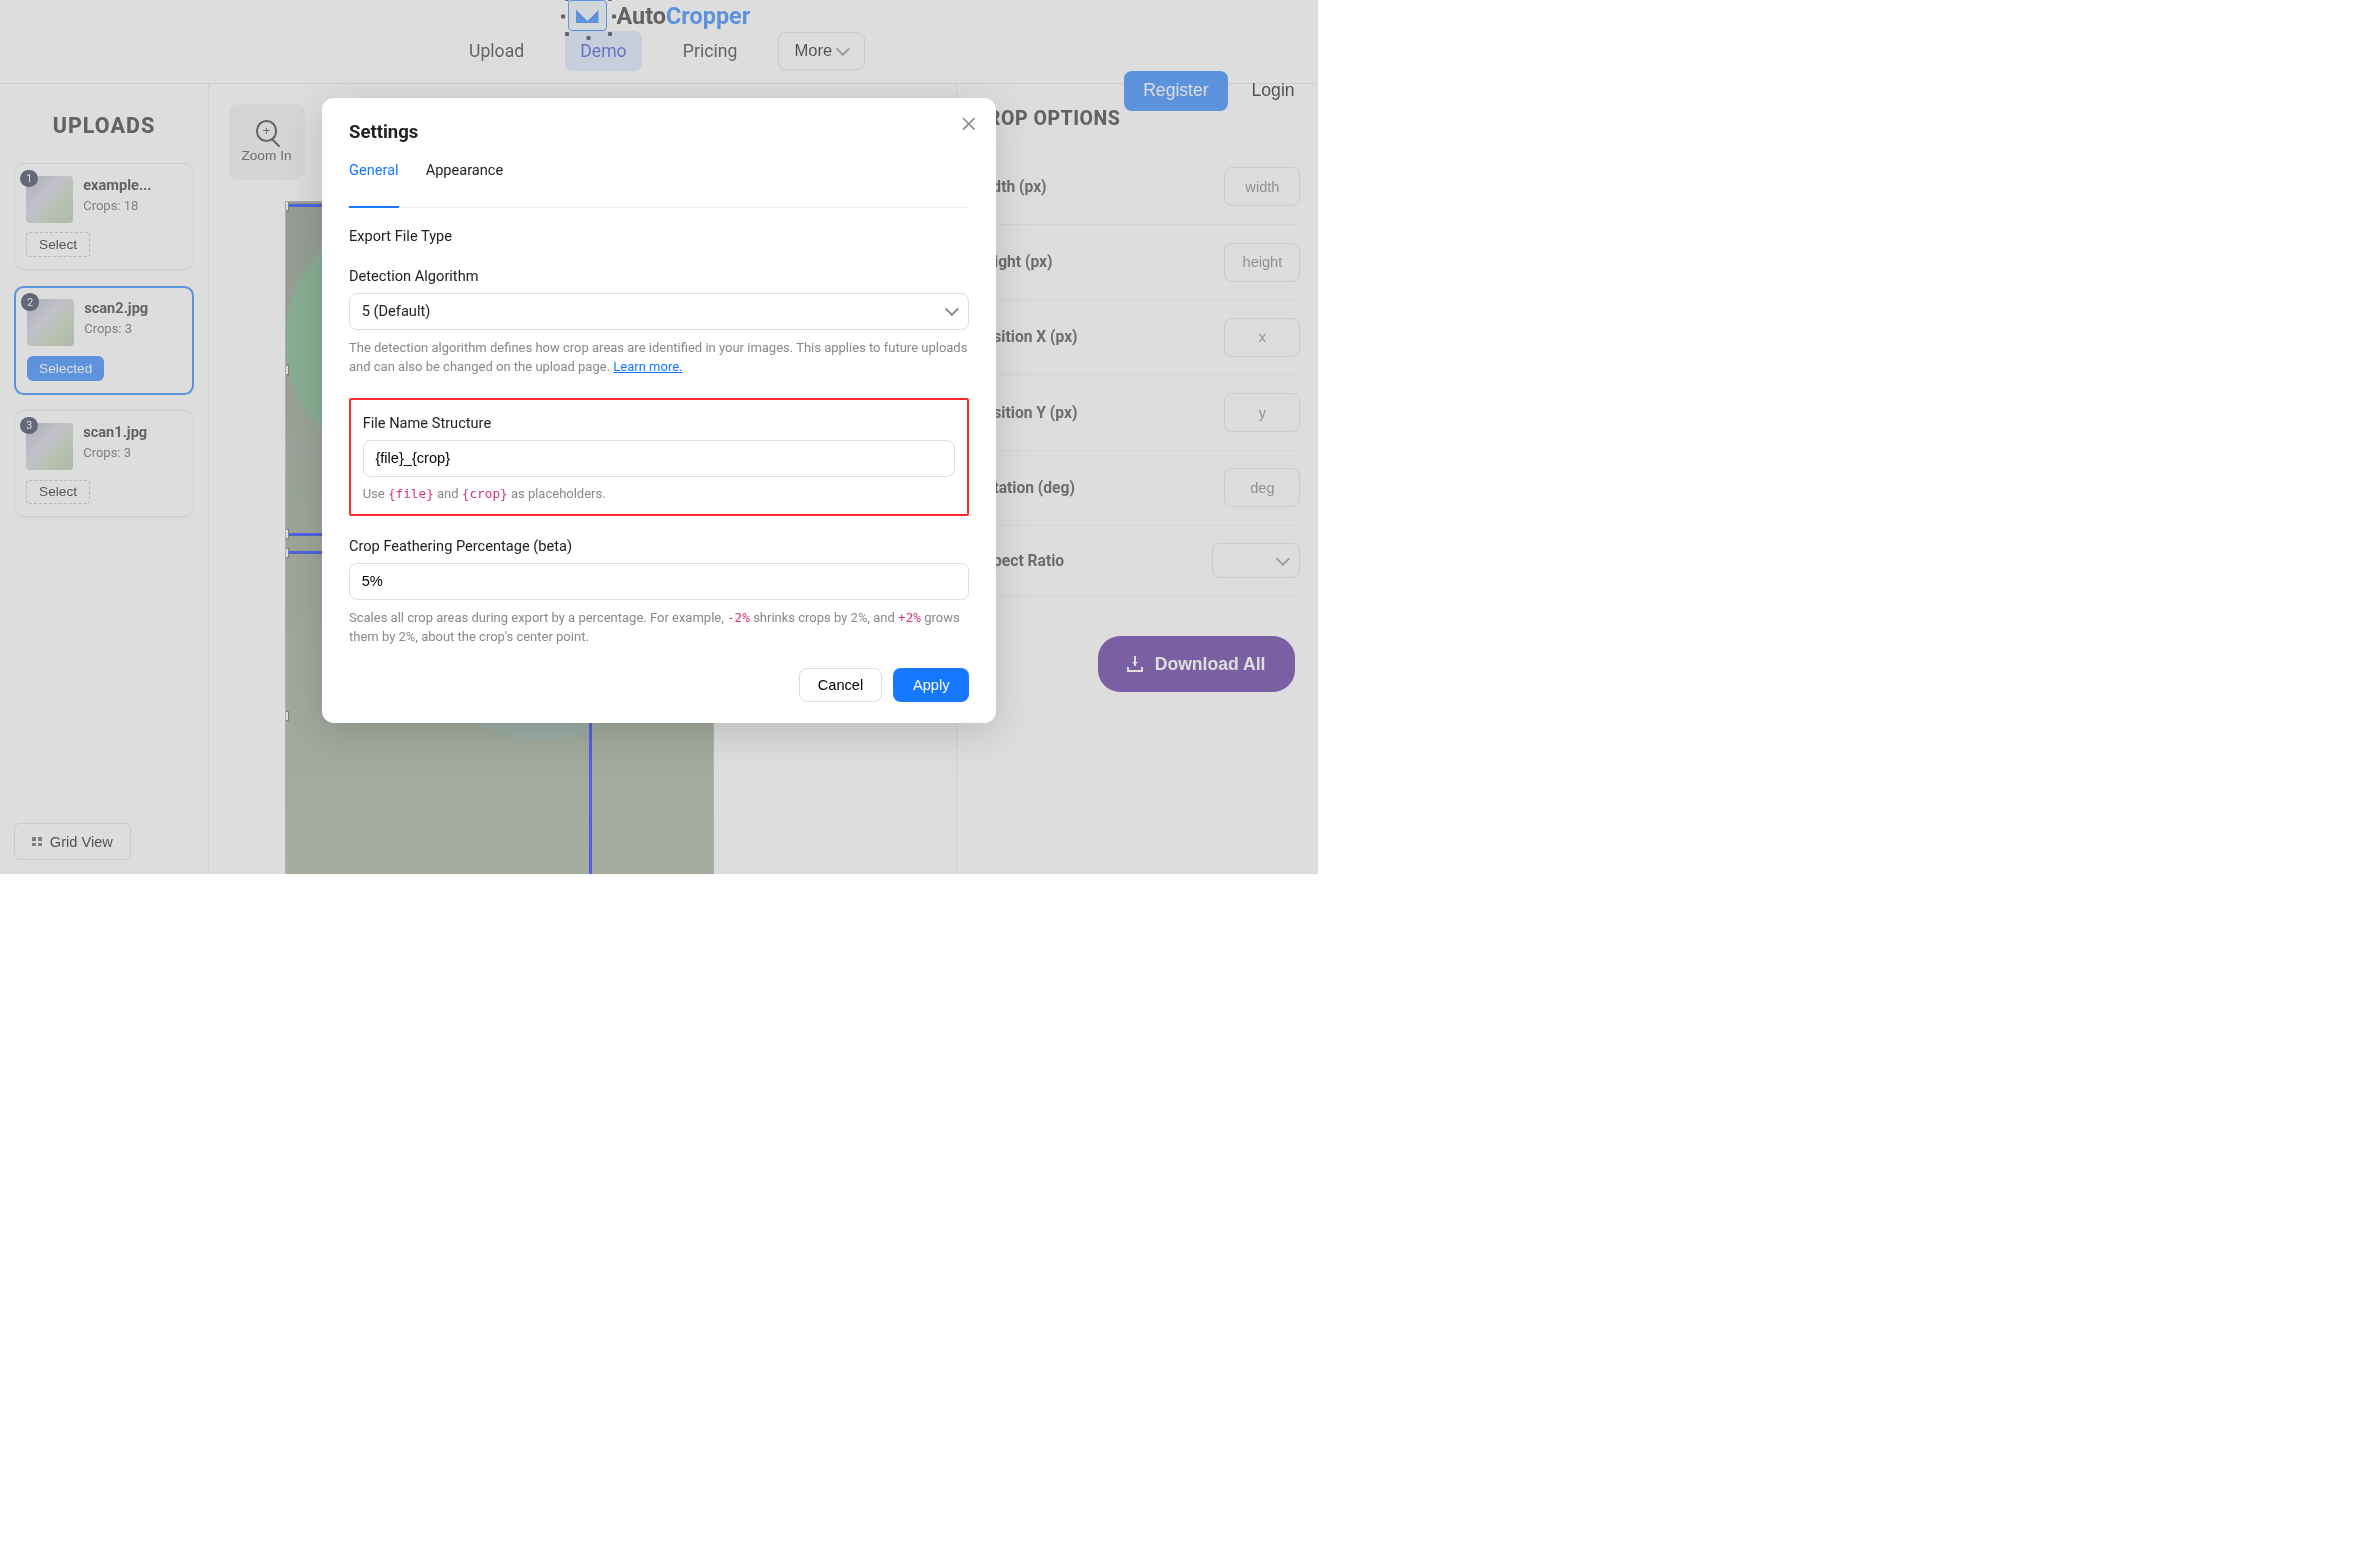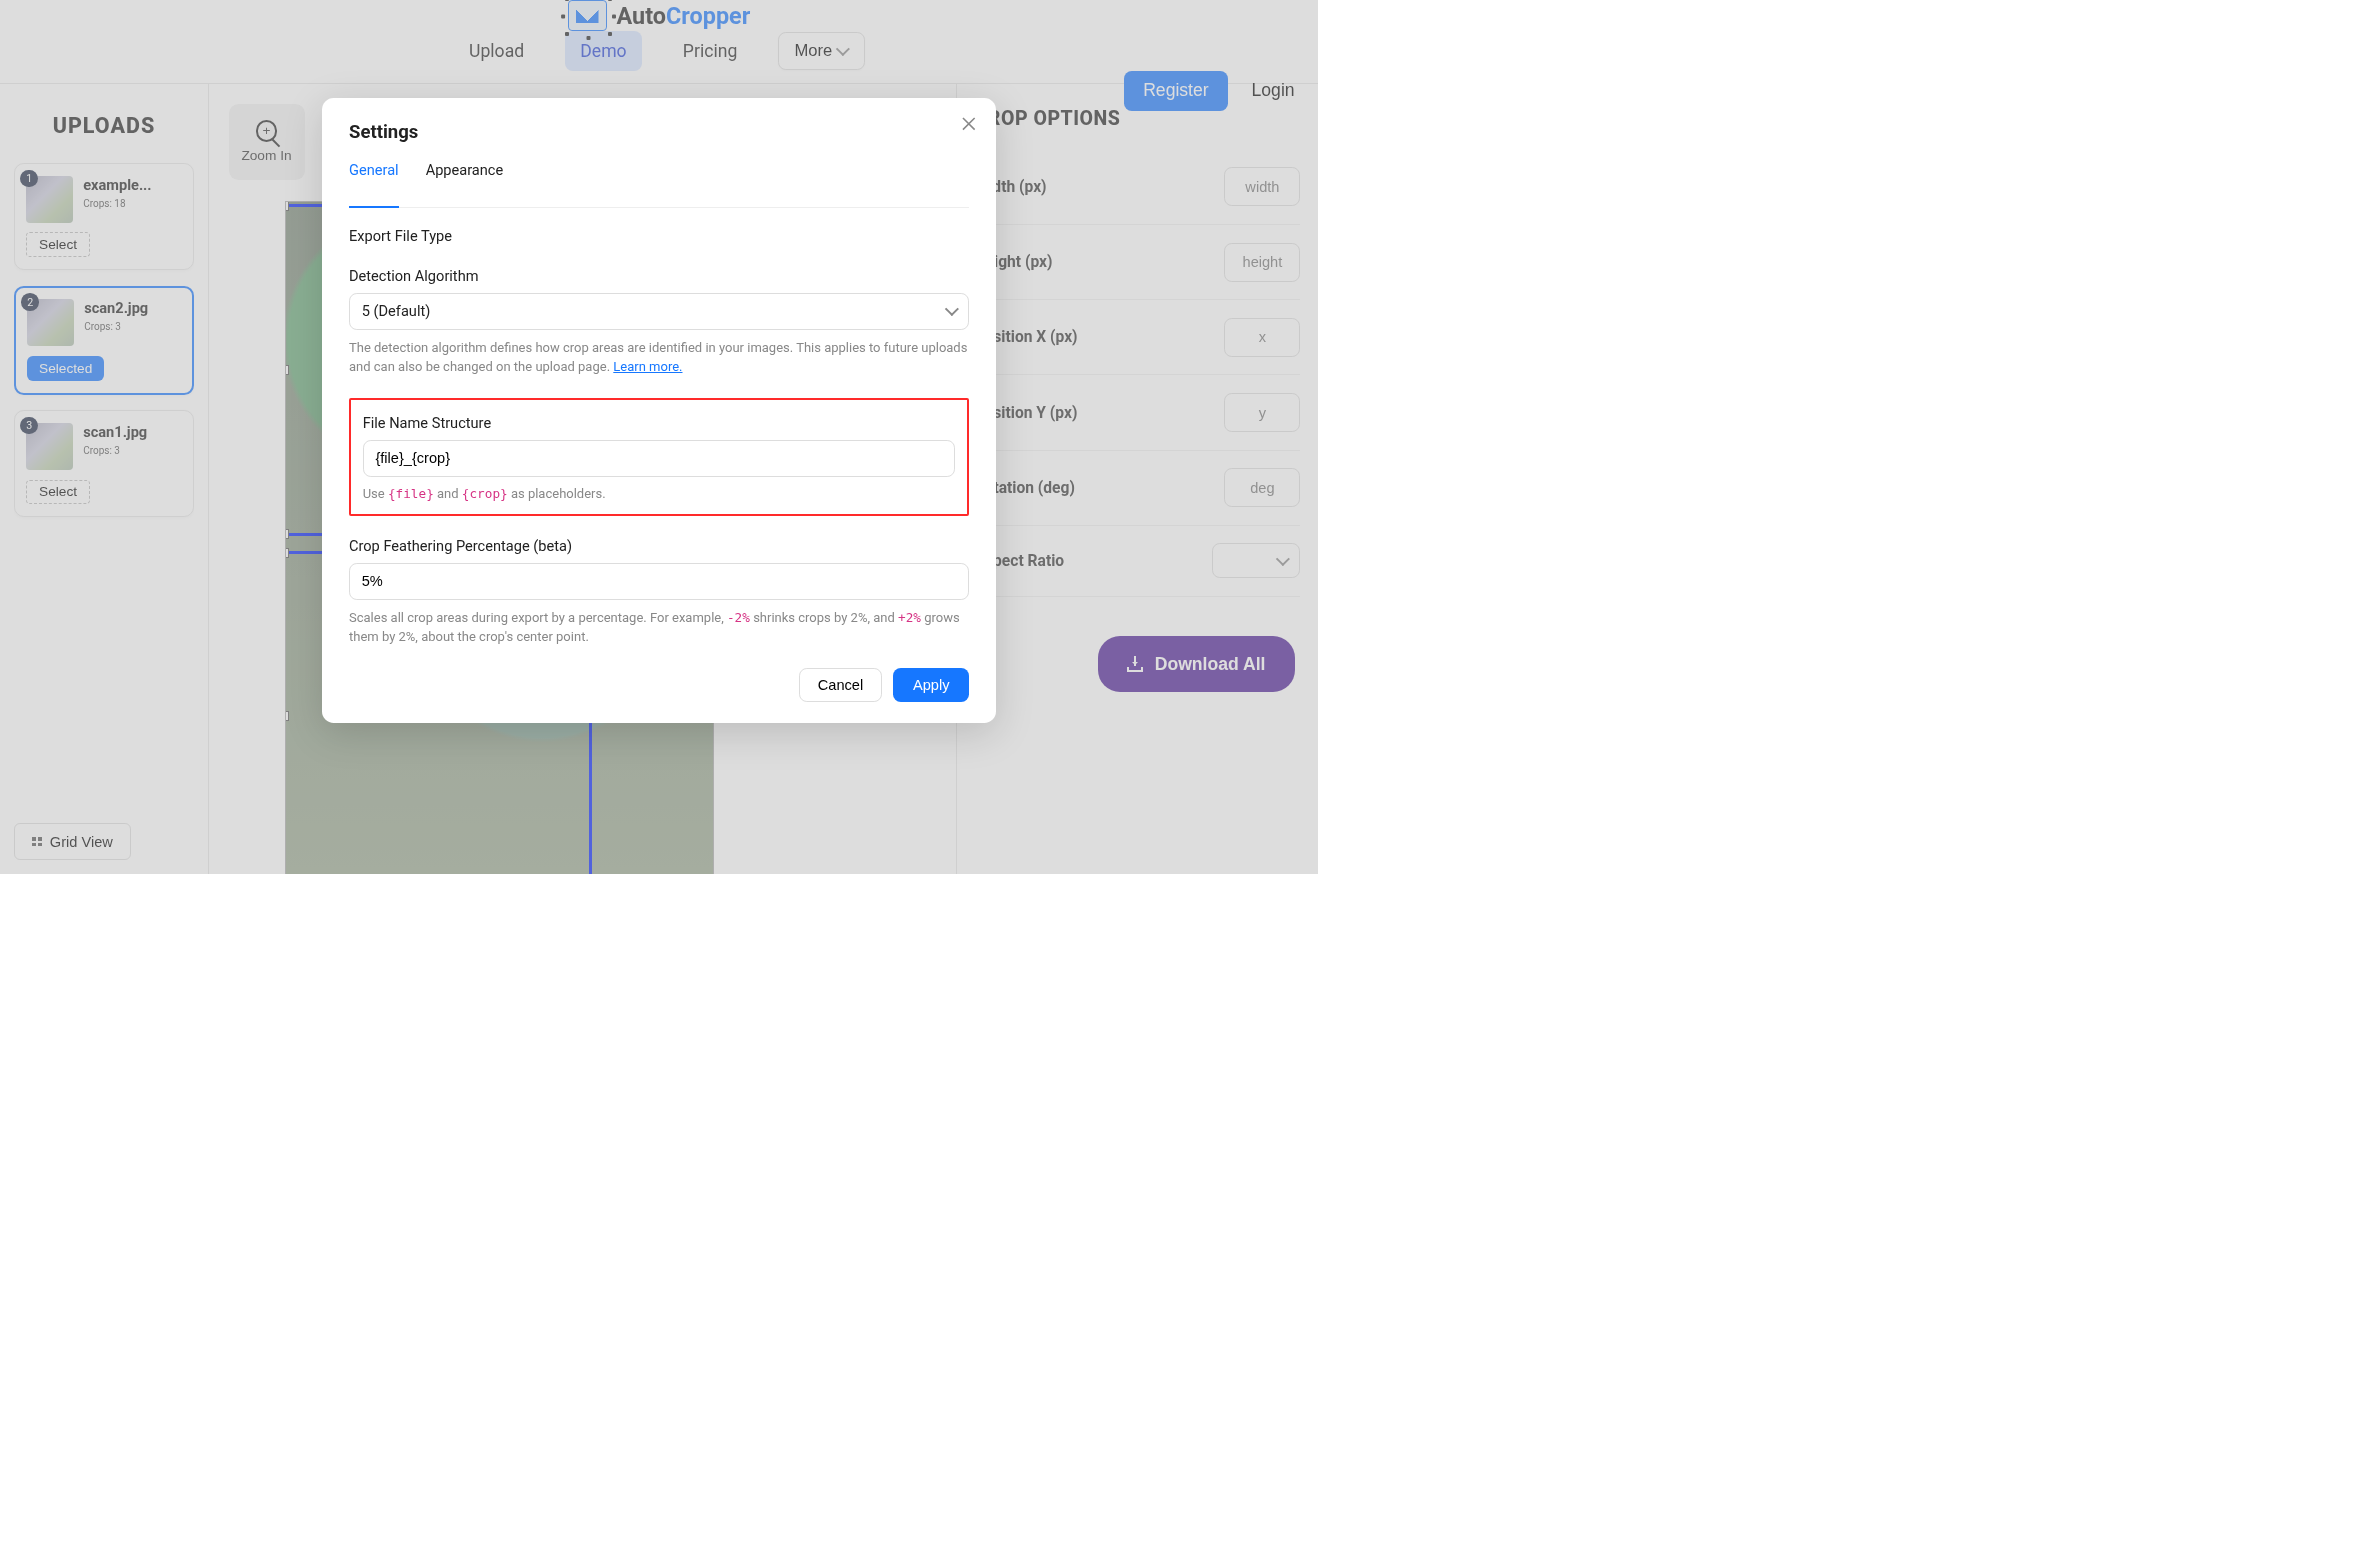--- a/index.html
+++ b/index.html
@@ -126,21 +126,21 @@
     border-radius: 3.9px; position: relative; flex-shrink: 0;
   }
   .thumb .badge {
     position: absolute; top: -5.9px; left: -5.9px;
     background: #1f2b46; color: #fff; font-size: 10.7px;
     width: 17.6px; height: 17.6px; border-radius: 50%;
     display: flex; align-items: center; justify-content: center;
   }
   .upload-meta { overflow: hidden; }
   .upload-name { font-weight: 700; font-size: 14.6px; white-space: nowrap; overflow: hidden; text-overflow: ellipsis; }
-  .upload-crops { font-size: 10px; color: #555; margin-top: 3.9px; }
+  .upload-crops { font-size: 13px; color: #555; margin-top: 3.9px; }
   .select-btn {
     margin-top: 9.8px;
     border: 1px dashed #bbb; background: #fff;
     padding: 3.9px 11.7px; font-size: 13.7px; border-radius: 3.9px;
   }
   .selected-btn {
     margin-top: 9.8px;
     background: #1677ff; color: #fff; border: none;
     padding: 4.9px 11.7px; font-size: 13.7px; border-radius: 5.9px;
   }

